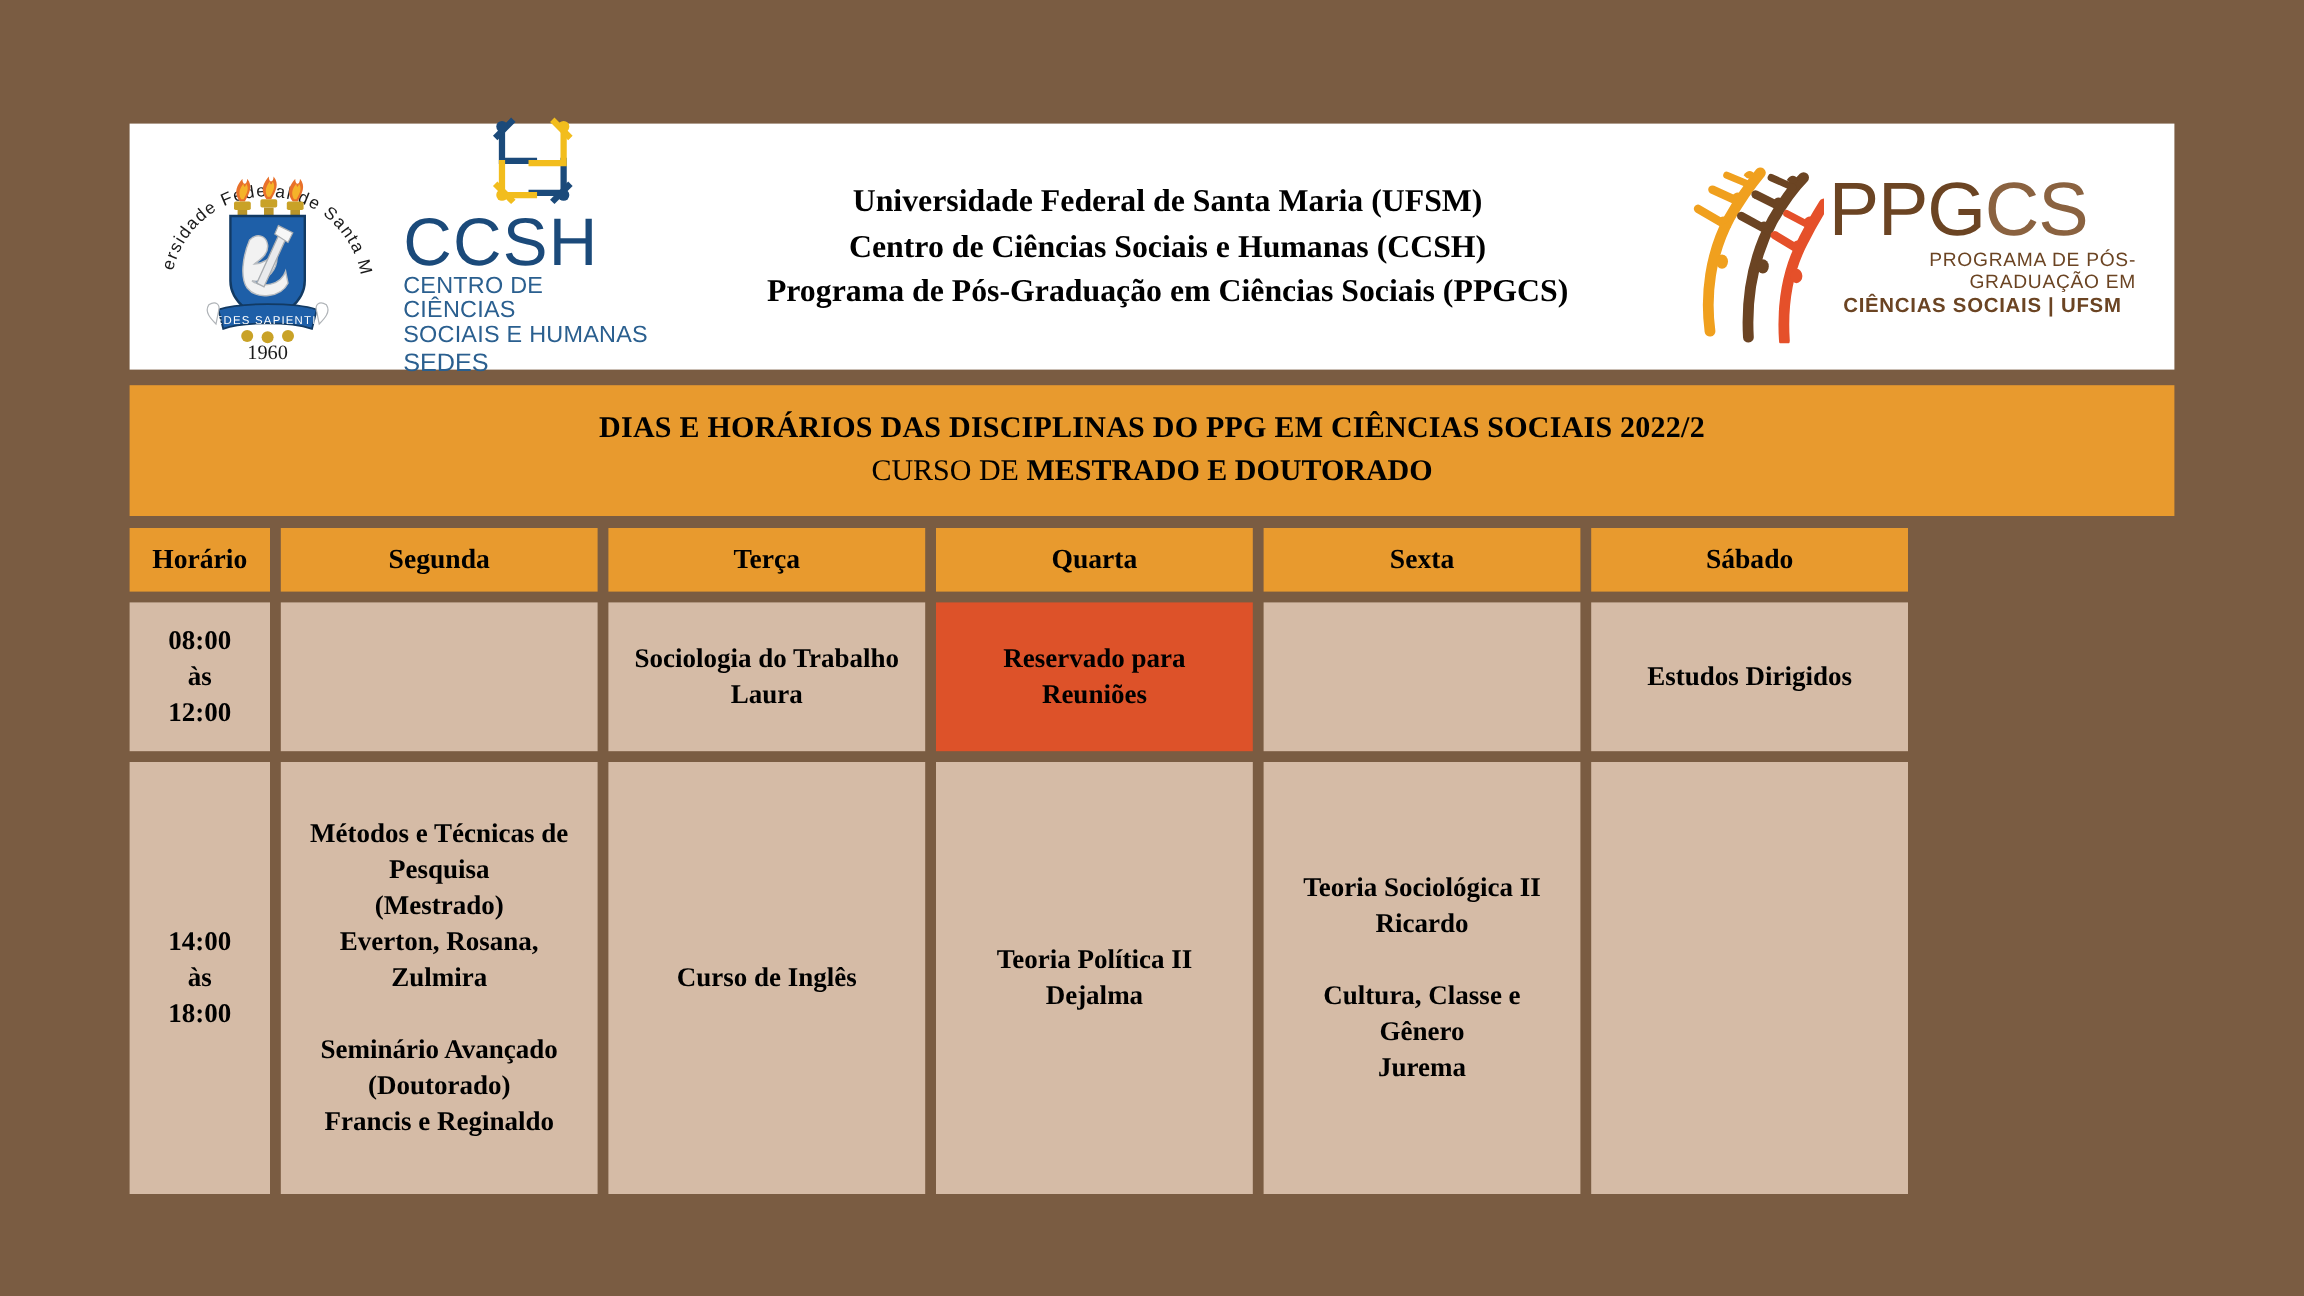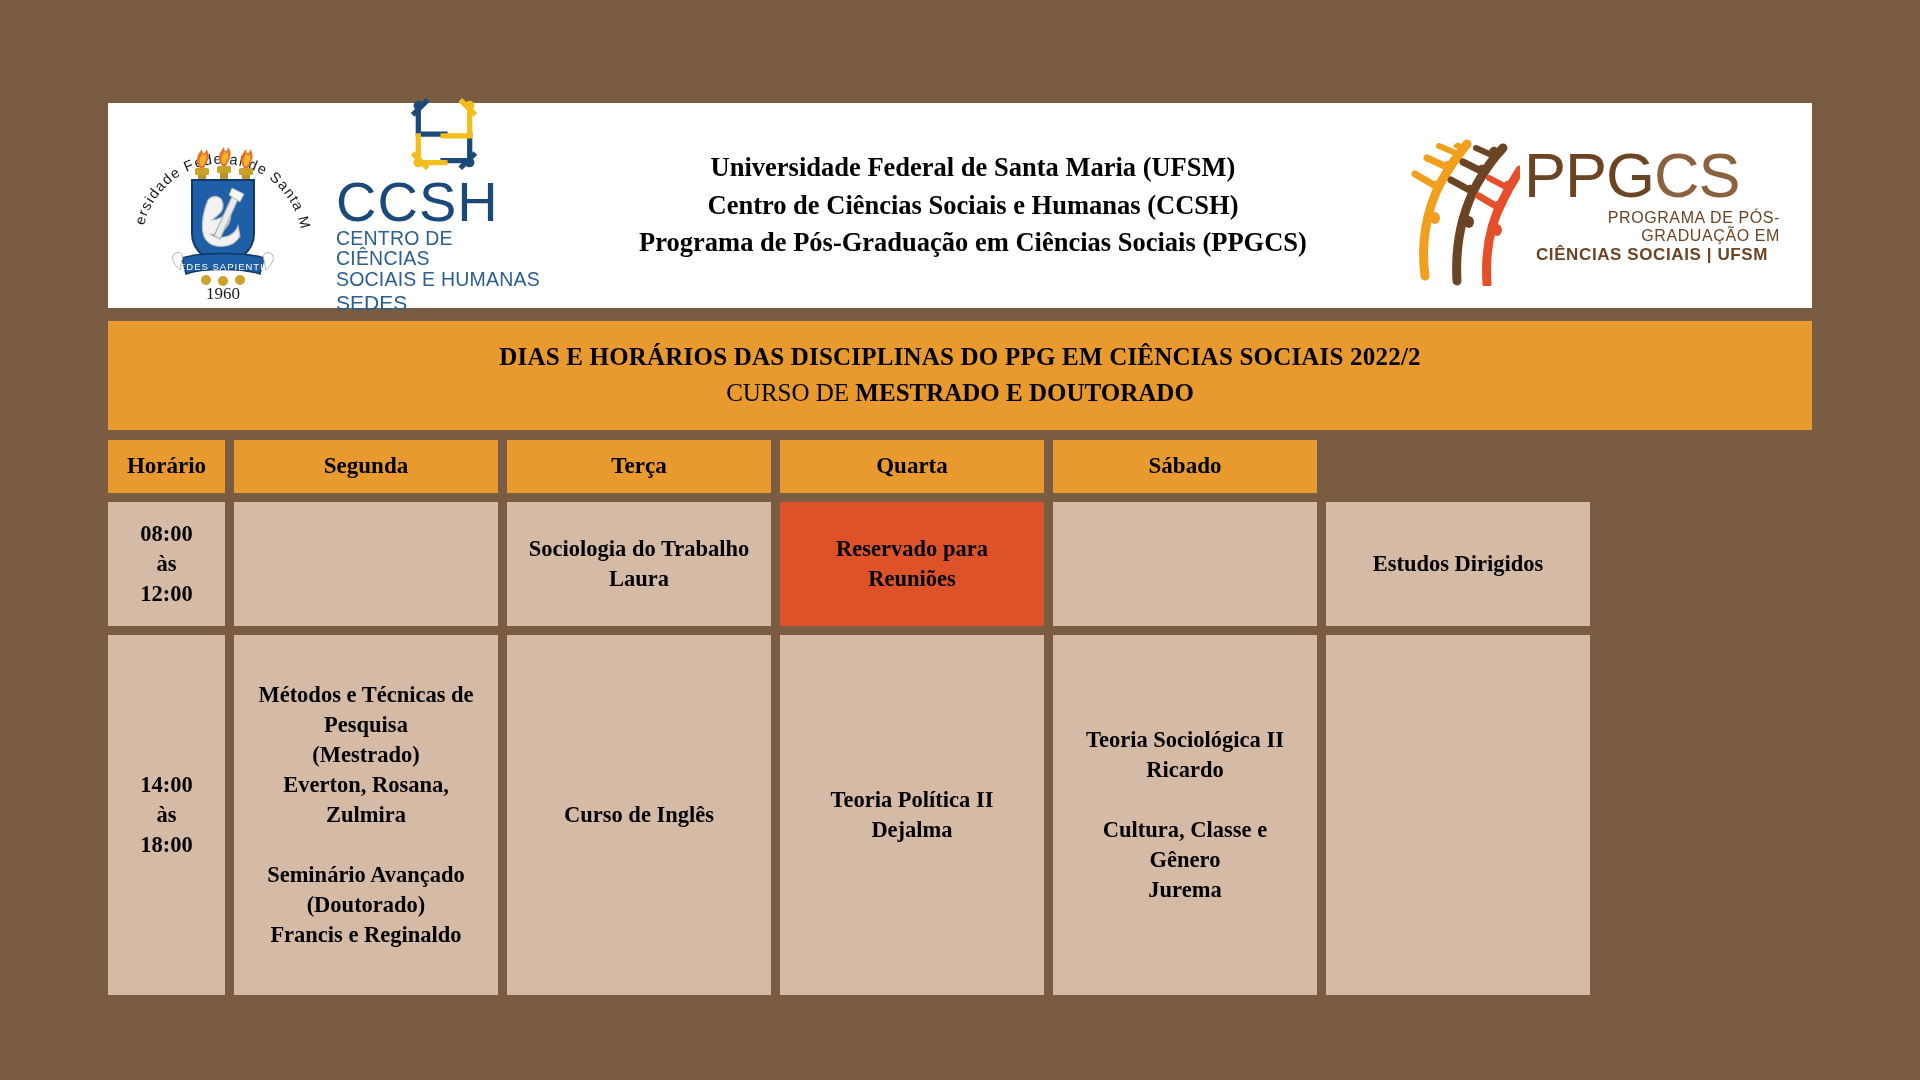--- a/index.html
+++ b/index.html
@@ -318,20 +318,21 @@
     <div class="title-line-2"><span>CURSO DE </span><b>MESTRADO E DOUTORADO</b></div>
   </div>
 
   <div class="grid">
 
     <div class="row row-head">
       <div class="cell c-horario">Horário</div>
       <div class="cell c-day">Segunda</div>
       <div class="cell c-day">Terça</div>
       <div class="cell c-day">Quarta</div>
+      <div class="cell c-day">Sexta</div>
       <div class="cell c-day">Sábado</div>
     </div>
 
     <div class="row row-1">
       <div class="cell c-horario">08:00
 às
 12:00</div>
       <div class="cell c-day empty"></div>
       <div class="cell c-day">Sociologia do Trabalho
 Laura</div>

